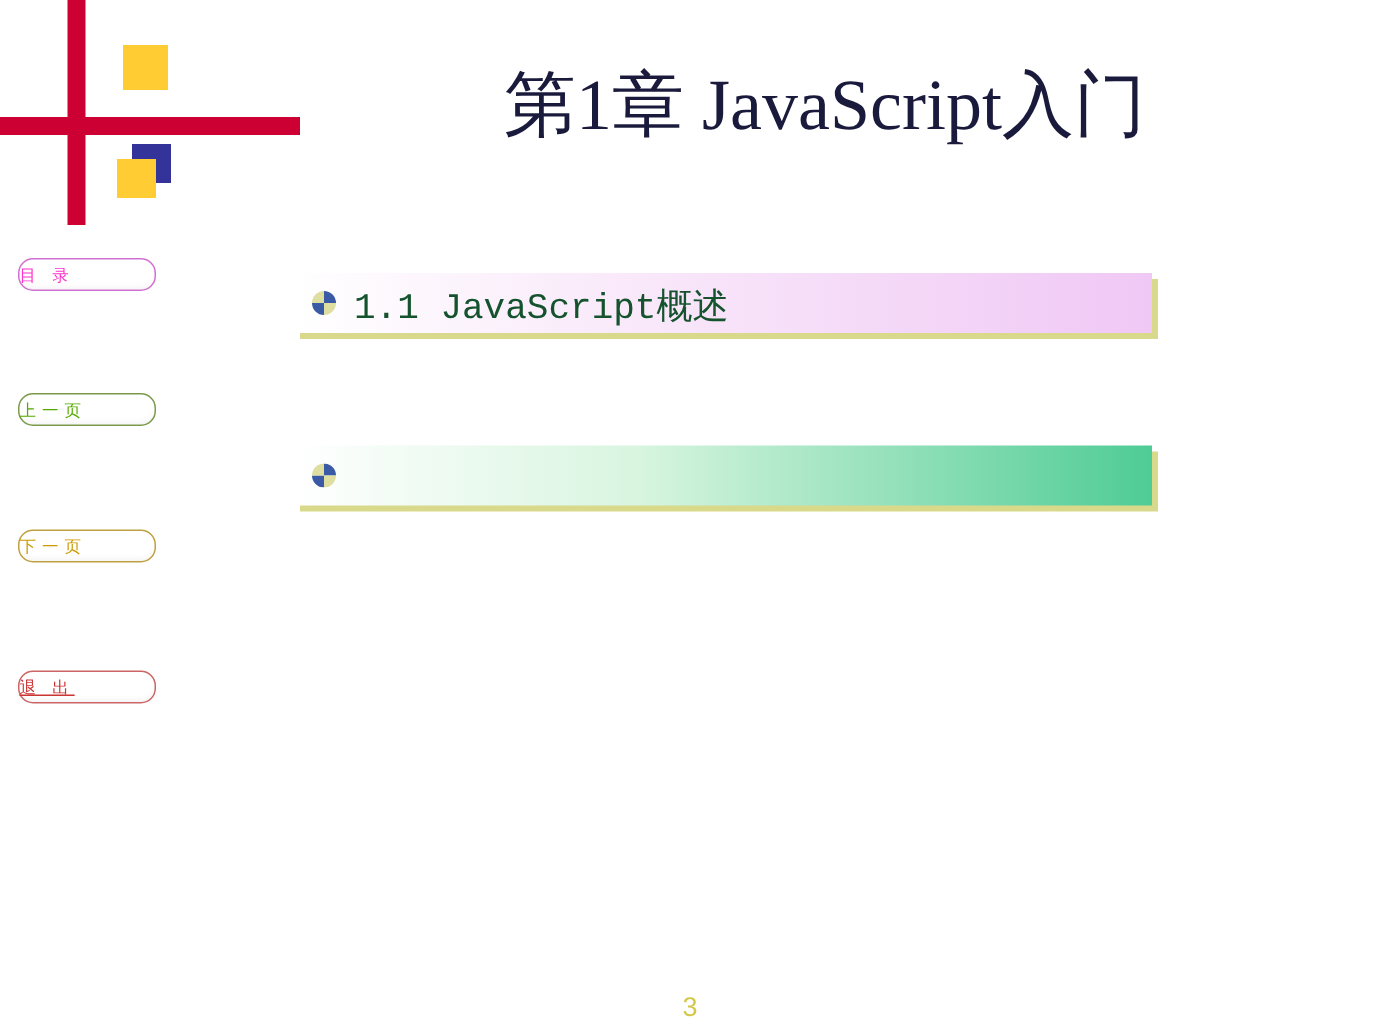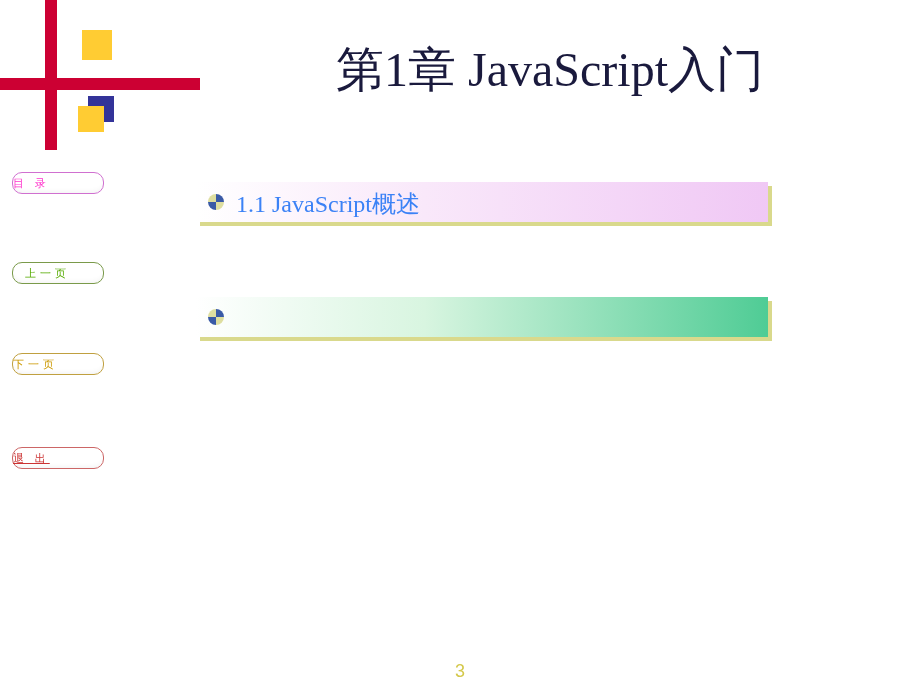--- a/index.html
+++ b/index.html
@@ -71,21 +71,21 @@
       background: #ffffff;
       display: flex;
       align-items: center;
       justify-content: flex-start;
       font-size: 11px;
       cursor: pointer;
       letter-spacing: 4px;
       box-shadow: inset 0 6px 8px -6px rgba(255,255,255,0.9), inset 0 -4px 6px -4px rgba(0,0,0,0.08);
     }
     .nav-toc  { top: 172px; border-color:#d070d0; color:#ff33cc; }
-    .nav-prev { top: 262px; border-color:#7a9a4a; color:#55aa00;padding-left:12px; }
+    .nav-prev { top: 262px; border-color:#7a9a4a; color:#55aa00; }
     .nav-next { top: 353px; border-color:#c0a040; color:#cc9900; }
     .nav-exit { top: 447px; border-color:#cc6666; color:#cc3333;text-decoration:underline; }
     .section-row {
       position: absolute;
       left: 196px;
       width: 572px;
       height: 40px;
     }
     .section-shadow {
       position: absolute;
@@ -105,22 +105,22 @@
     .section-bullet {
       position: absolute;
       left: 12px; top: 12px;
       width: 16px; height: 16px;
     }
     .section-text {
       position: absolute;
       left: 40px;
       top: 6px;
       font-size: 24px;
-      color: #3b82f6;
-      font-family: Liberation Serif, serif;
+      color: #14532d;
+      font-family: Liberation Mono, monospace;
     }
     .page-num {
       position: absolute;
       bottom: 8px;
       left: 0; right: 0;
       text-align: center;
       font-size: 18px;
       color: #d4c84a;
       font-family: Arial, sans-serif;
     }

